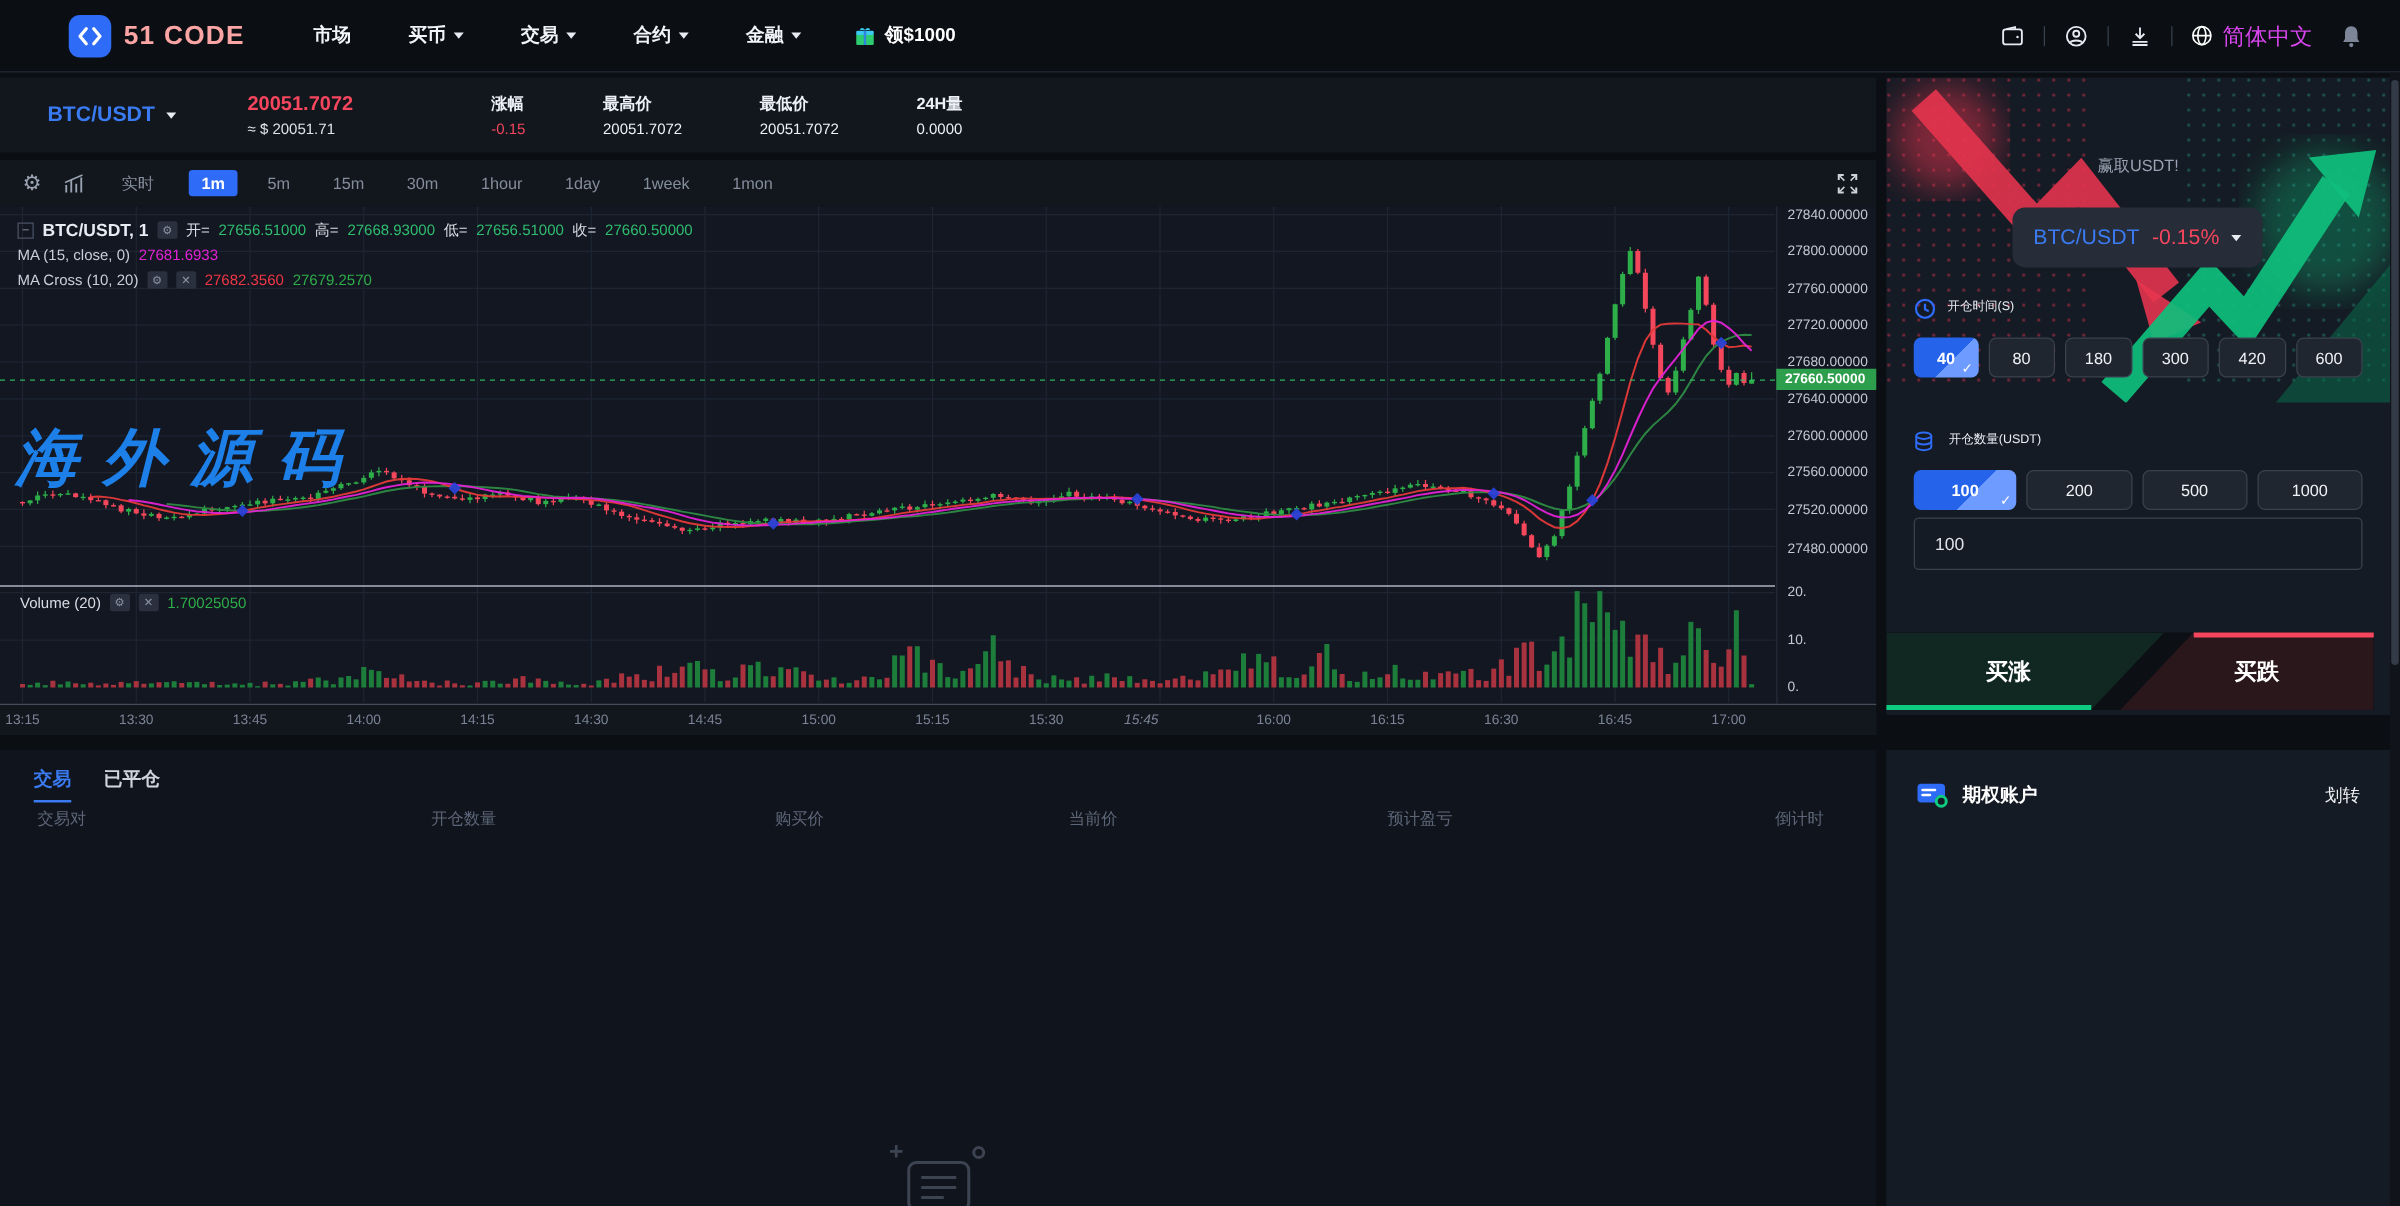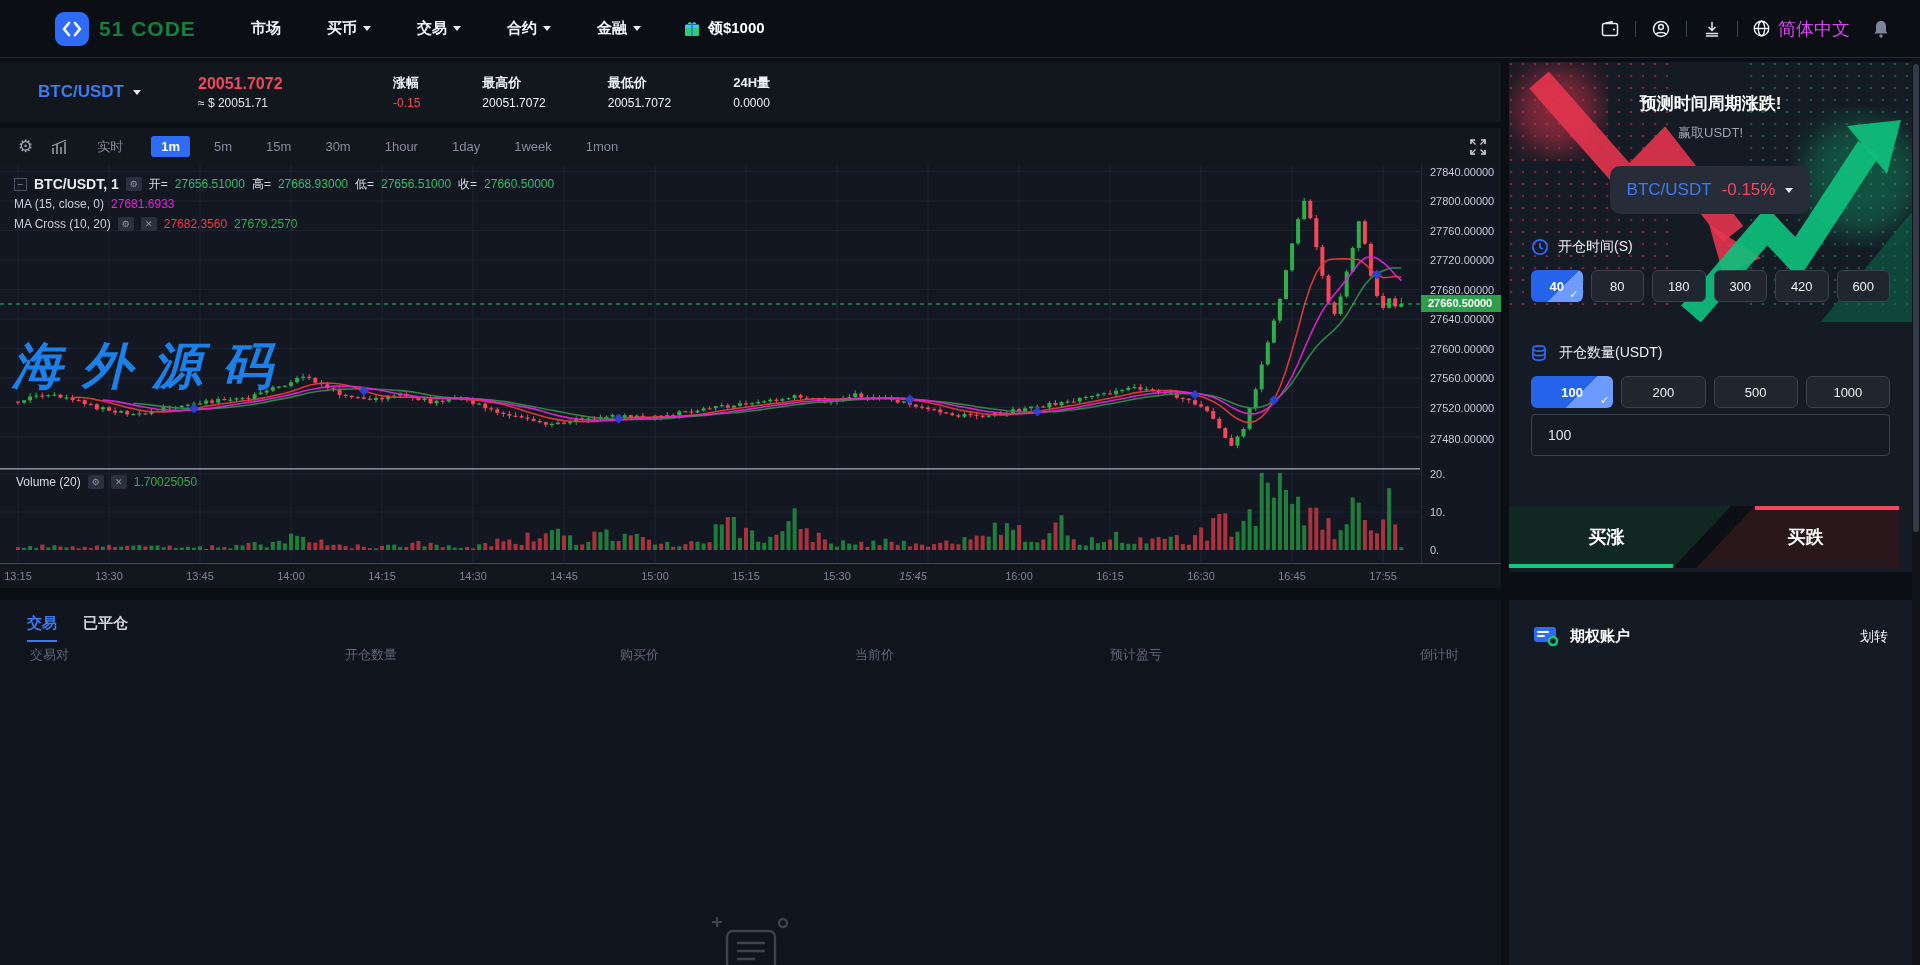--- a/index.html
+++ b/index.html
@@ -5,21 +5,21 @@
   * { margin:0; padding:0; box-sizing:border-box; }
   html,body { width:1920px; height:965px; background:#0b0e13; overflow:hidden;
               font-family:"Liberation Sans","DejaVu Sans",sans-serif; }
   .page { position:relative; width:1920px; height:965px; color:#e8ecf2; }
 
   
   .nav { position:absolute; left:0; top:0; width:1920px; height:58px; background:#0b0e13;
          border-bottom:1px solid #232b37; display:flex; align-items:center; padding:0 28px 0 55px; }
   .brand { display:flex; align-items:center; gap:10px; cursor:pointer; }
   .logo { width:34px; height:34px; background:#2e6bf6; border-radius:9px; display:flex; align-items:center; justify-content:center; }
-  .brand-text { font-size:21px; font-weight:bold; letter-spacing:1px; color:#15803d; }
+  .brand-text { font-size:21px; font-weight:bold; letter-spacing:1px; color:#fca5a5; }
   .nav-menu { display:flex; align-items:center; margin-left:55px; gap:46px; }
   .nav-item { display:flex; align-items:center; gap:6px; font-size:15px; font-weight:600; color:#f2f4f8; cursor:pointer; }
   .caret { width:0; height:0; border-left:4.5px solid transparent; border-right:4.5px solid transparent; border-top:5.5px solid #e8ecf2; }
   .nav-bonus { display:flex; align-items:center; gap:7px; margin-left:42px; font-size:15px; font-weight:bold; color:#fff; cursor:pointer; }
   .nav-right { margin-left:auto; display:flex; align-items:center; gap:14px; }
   .nav-ic { width:22px; height:22px; display:flex; align-items:center; justify-content:center; cursor:pointer; }
   .nav-sep { width:1px; height:16px; background:#39414e; }
   .nav-lang { display:flex; align-items:center; gap:7px; font-size:18px; font-weight:400; color:#d946ef; cursor:pointer; }
 
   
@@ -75,21 +75,21 @@
 
   
   .trade-card { position:absolute; left:1509px; top:62px; width:403px; height:510px; background:#151b24; overflow:hidden; }
   .art { position:absolute; left:0; top:0; width:403px; height:260px; pointer-events:none; }
   .t-title { position:absolute; left:0; top:30px; width:100%; text-align:center; font-size:17px; font-weight:bold; color:#fff; }
   .t-sub { position:absolute; left:0; top:62px; width:100%; text-align:center; font-size:13px; color:#9aa3b3; }
   .pair-dd { position:absolute; left:101px; top:104px; width:200px; height:48px; background:#262c38; border-radius:10px;
              display:flex; align-items:center; justify-content:center; gap:10px; cursor:pointer; }
   .dd-pair { color:#3a7bf2; font-size:17px; }
   .dd-chg { color:#f5465d; font-size:17px; }
-  .lbl { position:absolute; left:22px; display:flex; align-items:flex-end; gap:9px; font-size:14px; color:#e9edf4; }
+  .lbl { position:absolute; left:22px; display:flex; align-items:flex-start; gap:9px; font-size:10px; color:#e9edf4; }
   .opts { position:absolute; left:22px; right:22px; display:flex; gap:8px; }
   .opt { flex:1; height:32px; background:#20262f; border:1px solid #3b424e; border-radius:6px; color:#eef1f6;
          font-size:13px; display:flex; align-items:center; justify-content:center; cursor:pointer; position:relative; overflow:hidden; }
   .opt.sel { background:linear-gradient(135deg,#2563eb 0%,#2563eb 58%,#6d9bff 58%); border:none; font-weight:bold; color:#fff; }
   .opt.sel .ck { position:absolute; right:4px; bottom:1px; font-size:11px; color:#fff; }
   .amt-input { position:absolute; left:22px; right:22px; top:352px; height:42px; background:transparent;
                border:1px solid #3b424e; border-radius:4px; color:#dfe3ea; font-size:14px; padding-left:16px;
                font-family:"Liberation Sans","DejaVu Sans",sans-serif; }
   .buy-row { position:absolute; left:0; top:444px; width:390px; height:62px; background:#0c0f14;padding-left:44px; }
   .buy-up { position:absolute; inset:0; clip-path:polygon(0 0,57% 0,42% 100%,0 100%); background:#112721; cursor:pointer; }
@@ -1021,21 +1021,21 @@
         <span class="ttick" style="left: 473px;">14:30</span>
         <span class="ttick" style="left: 564px;">14:45</span>
         <span class="ttick" style="left: 655px;">15:00</span>
         <span class="ttick" style="left: 746px;">15:15</span>
         <span class="ttick" style="left: 837px;">15:30</span>
         <span class="ttick" style="left: 913px; font-style: italic;">15:45</span>
         <span class="ttick" style="left: 1019px;">16:00</span>
         <span class="ttick" style="left: 1110px;">16:15</span>
         <span class="ttick" style="left: 1201px;">16:30</span>
         <span class="ttick" style="left: 1292px;">16:45</span>
-        <span class="ttick" style="left: 1383px;">17:55</span>
+        <span class="ttick" style="left: 1383px;">17:00</span>
       </div>
     <div class="watermark">海外源码</div>
     <div class="legend" id="legend">
         <div class="lg-row">
           <span class="lg-box">−</span>
           <span class="lg-sym">BTC/USDT, 1</span>
           <span class="chip">⚙</span>
           <span class="lg-lab">开=</span>
           <span class="gval">27656.51000</span>
           <span class="lg-lab">高=</span>
@@ -1107,21 +1107,20 @@
         <circle cx="352" cy="115" r="58" fill="#0ecb81" opacity="0.3" filter="url(#bl)"></circle>
         <rect x="0" y="0" width="165" height="245" fill="url(#dotsR)"></rect>
         <rect x="238" y="0" width="165" height="245" fill="url(#dotsT)"></rect>
         <path d="M310 262 L403 150 L403 262 Z" fill="#0a6b4a" opacity="0.55"></path>
         <path d="M30 18 L120 120 L155 84 L224 172" stroke="#e8344f" stroke-width="26" fill="none" opacity="0.88"></path>
         <polygon points="200,162 252,196 214,212" fill="#e8344f" opacity="0.88"></polygon>
         <path d="M182 252 L258 164 L288 196 L360 86" stroke="#0fbf7d" stroke-width="26" fill="none" opacity="0.92"></path>
         <polygon points="338,64 392,58 378,112" fill="#0fbf7d" opacity="0.92"></polygon>
       </svg>
     </div>
-    <div class="t-title">预测时间周期涨跌!</div>
     <div class="t-sub">赢取USDT!</div>
     <div class="pair-dd">
       <span class="dd-pair">BTC/USDT</span>
       <span class="dd-chg">-0.15%</span>
       <span class="caret"></span>
     </div>
     <div class="lbl" style="top:176px;">
       <span style="display:flex;">
         <svg width="18" height="18" viewBox="0 0 18 18" fill="none" stroke="#2e6bf6" stroke-width="1.8">
             <circle cx="9" cy="9" r="7.2"></circle>

